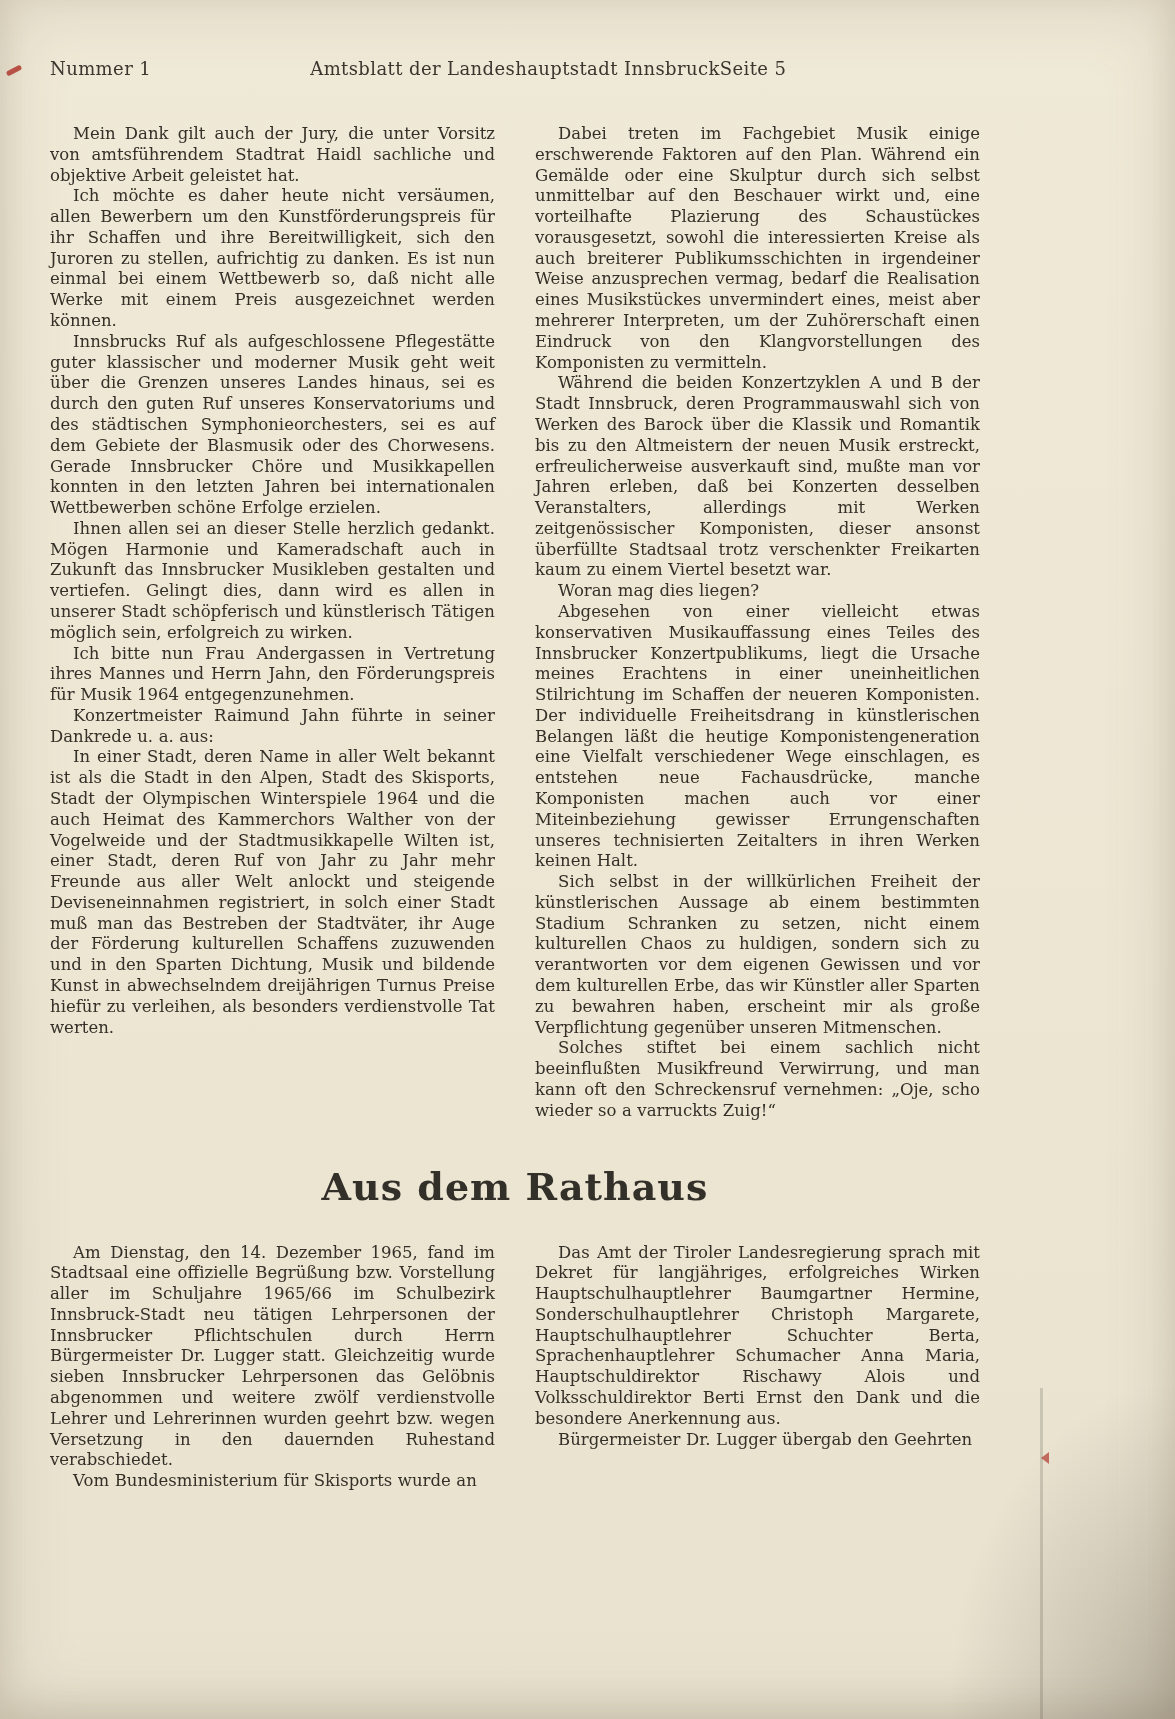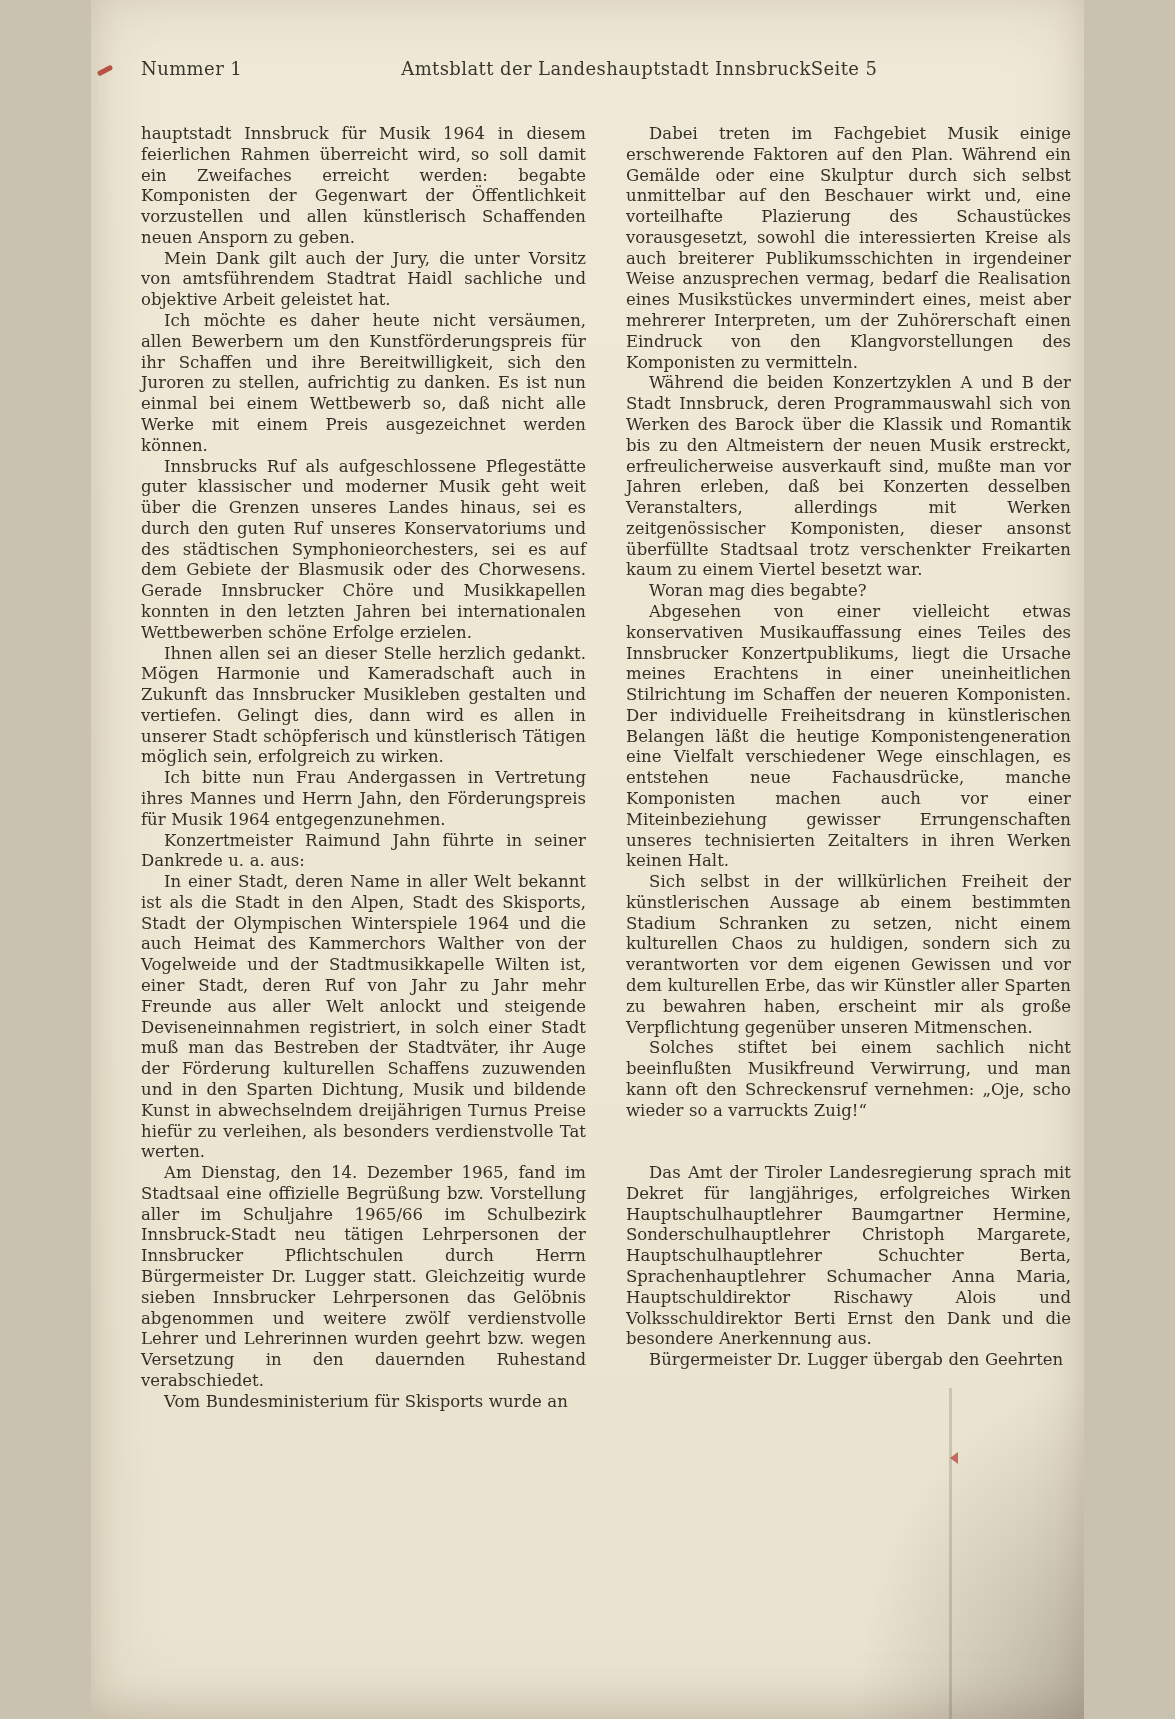--- a/index.html
+++ b/index.html
@@ -1,18 +1,18 @@
 <!DOCTYPE html>
 <html lang="de"><head>
 <meta charset="utf-8">
 <style>
   html,body{margin:0;padding:0;background:#c9c2af;}
   .page{
     position:relative;
-    width:993px;height:1719px;
+    width:1175px;height:1719px;
     margin:0 auto;
     background:linear-gradient(180deg,#efe9d7 0%,#ece6d3 55%,#e8e2cf 100%);
     color:#343028;
     font-family:"DejaVu Serif", serif;
     overflow:hidden;
     box-shadow:inset 0 0 70px rgba(120,100,70,.20), inset 0 -14px 30px rgba(90,75,55,.12);
   }
   .page-header{
     position:absolute;top:58px;left:50px;width:930px;
     display:grid;grid-template-columns:1fr auto 1fr;
@@ -70,39 +70,39 @@
   <header class="page-header">
     <span class="h-left">Nummer 1</span>
     <span class="h-center">Amtsblatt der Landeshauptstadt Innsbruck</span>
     <span class="h-right">Seite 5</span>
   </header>
 
   <main class="content">
 
     <section class="two-col">
       <div class="col">
-        <p class="no-indent">hauptstadt Innsbruck für Musik 1964 in diesem feierlichen Rahmen überreicht wird, so soll damit ein Zweifaches erreicht werden: begabte Komponisten der Gegenwart der Öffentlichkeit vorzustellen und allen künstlerisch Schaffenden neuen Ansporn zu geben.</p>
         <p>Mein Dank gilt auch der Jury, die unter Vorsitz von amtsführendem Stadtrat Haidl sachliche und objektive Arbeit geleistet hat.</p>
         <p>Ich möchte es daher heute nicht versäumen, allen Bewerbern um den Kunstförderungspreis für ihr Schaffen und ihre Bereitwilligkeit, sich den Juroren zu stellen, aufrichtig zu danken. Es ist nun einmal bei einem Wettbewerb so, daß nicht alle Werke mit einem Preis ausgezeichnet werden können.</p>
         <p>Innsbrucks Ruf als aufgeschlossene Pflegestätte guter klassischer und moderner Musik geht weit über die Grenzen unseres Landes hinaus, sei es durch den guten Ruf unseres Konservatoriums und des städtischen Symphonieorchesters, sei es auf dem Gebiete der Blasmusik oder des Chorwesens. Gerade Innsbrucker Chöre und Musikkapellen konnten in den letzten Jahren bei internationalen Wettbewerben schöne Erfolge erzielen.</p>
         <p>Ihnen allen sei an dieser Stelle herzlich gedankt. Mögen Harmonie und Kameradschaft auch in Zukunft das Innsbrucker Musikleben gestalten und vertiefen. Gelingt dies, dann wird es allen in unserer Stadt schöpferisch und künstlerisch Tätigen möglich sein, erfolgreich zu wirken.</p>
         <p>Ich bitte nun Frau Andergassen in Vertretung ihres Mannes und Herrn Jahn, den Förderungspreis für Musik 1964 entgegenzunehmen.</p>
         <p>Konzertmeister Raimund Jahn führte in seiner Dankrede u. a. aus:</p>
         <p>In einer Stadt, deren Name in aller Welt bekannt ist als die Stadt in den Alpen, Stadt des Skisports, Stadt der Olympischen Winterspiele 1964 und die auch Heimat des Kammerchors Walther von der Vogelweide und der Stadtmusikkapelle Wilten ist, einer Stadt, deren Ruf von Jahr zu Jahr mehr Freunde aus aller Welt anlockt und steigende Deviseneinnahmen registriert, in solch einer Stadt muß man das Bestreben der Stadtväter, ihr Auge der Förderung kulturellen Schaffens zuzuwenden und in den Sparten Dichtung, Musik und bildende Kunst in abwechselndem dreijährigen Turnus Preise hiefür zu verleihen, als besonders verdienstvolle Tat werten.</p>
       </div>
       <div class="col">
         <p>Dabei treten im Fachgebiet Musik einige erschwerende Faktoren auf den Plan. Während ein Gemälde oder eine Skulptur durch sich selbst unmittelbar auf den Beschauer wirkt und, eine vorteilhafte Plazierung des Schaustückes vorausgesetzt, sowohl die interessierten Kreise als auch breiterer Publikumsschichten in irgendeiner Weise anzusprechen vermag, bedarf die Realisation eines Musikstückes unvermindert eines, meist aber mehrerer Interpreten, um der Zuhörerschaft einen Eindruck von den Klangvorstellungen des Komponisten zu vermitteln.</p>
         <p>Während die beiden Konzertzyklen A und B der Stadt Innsbruck, deren Programmauswahl sich von Werken des Barock über die Klassik und Romantik bis zu den Altmeistern der neuen Musik erstreckt, erfreulicherweise ausverkauft sind, mußte man vor Jahren erleben, daß bei Konzerten desselben Veranstalters, allerdings mit Werken zeitgenössischer Komponisten, dieser ansonst überfüllte Stadtsaal trotz verschenkter Freikarten kaum zu einem Viertel besetzt war.</p>
-        <p>Woran mag dies begabte?</p>
+        <p>Woran mag dies liegen?</p>
         <p>Abgesehen von einer vielleicht etwas konservativen Musikauffassung eines Teiles des Innsbrucker Konzertpublikums, liegt die Ursache meines Erachtens in einer uneinheitlichen Stilrichtung im Schaffen der neueren Komponisten. Der individuelle Freiheitsdrang in künstlerischen Belangen läßt die heutige Komponistengeneration eine Vielfalt verschiedener Wege einschlagen, es entstehen neue Fachausdrücke, manche Komponisten machen auch vor einer Miteinbeziehung gewisser Errungenschaften unseres technisierten Zeitalters in ihren Werken keinen Halt.</p>
         <p>Sich selbst in der willkürlichen Freiheit der künstlerischen Aussage ab einem bestimmten Stadium Schranken zu setzen, nicht einem kulturellen Chaos zu huldigen, sondern sich zu verantworten vor dem eigenen Gewissen und vor dem kulturellen Erbe, das wir Künstler aller Sparten zu bewahren haben, erscheint mir als große Verpflichtung gegenüber unseren Mitmenschen.</p>
         <p>Solches stiftet bei einem sachlich nicht beeinflußten Musikfreund Verwirrung, und man kann oft den Schreckensruf vernehmen: „Oje, scho wieder so a varruckts Zuig!“</p>
       </div>
     </section>
 
+    <h1 class="section-heading">Aus dem Rathaus</h1>
 
     <section class="two-col">
       <div class="col">
         <p>Am Dienstag, den 14. Dezember 1965, fand im Stadtsaal eine offizielle Begrüßung bzw. Vorstellung aller im Schuljahre 1965/66 im Schulbezirk Innsbruck-Stadt neu tätigen Lehrpersonen der Innsbrucker Pflichtschulen durch Herrn Bürgermeister Dr. Lugger statt. Gleichzeitig wurde sieben Innsbrucker Lehrpersonen das Gelöbnis abgenommen und weitere zwölf verdienstvolle Lehrer und Lehrerinnen wurden geehrt bzw. wegen Versetzung in den dauernden Ruhestand verabschiedet.</p>
         <p>Vom Bundesministerium für Skisports wurde an</p>
       </div>
       <div class="col">
         <p>Das Amt der Tiroler Landesregierung sprach mit Dekret für langjähriges, erfolgreiches Wirken Hauptschulhauptlehrer Baumgartner Hermine, Sonderschulhauptlehrer Christoph Margarete, Hauptschulhauptlehrer Schuchter Berta, Sprachenhauptlehrer Schumacher Anna Maria, Hauptschuldirektor Rischawy Alois und Volksschuldirektor Berti Ernst den Dank und die besondere Anerkennung aus.</p>
         <p>Bürgermeister Dr. Lugger übergab den Geehrten</p>
       </div>

